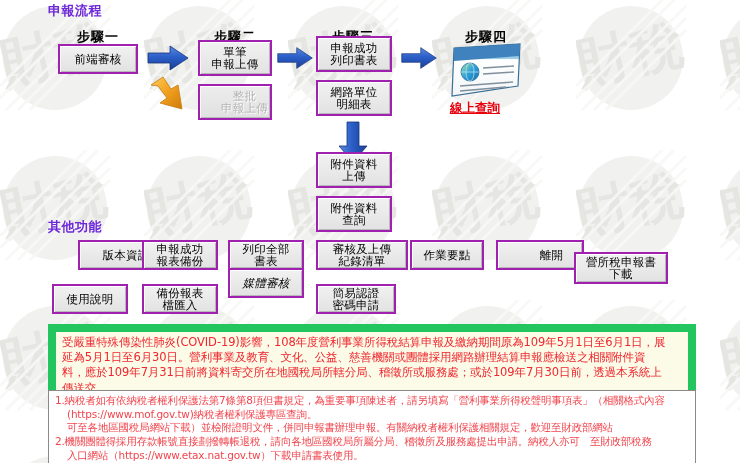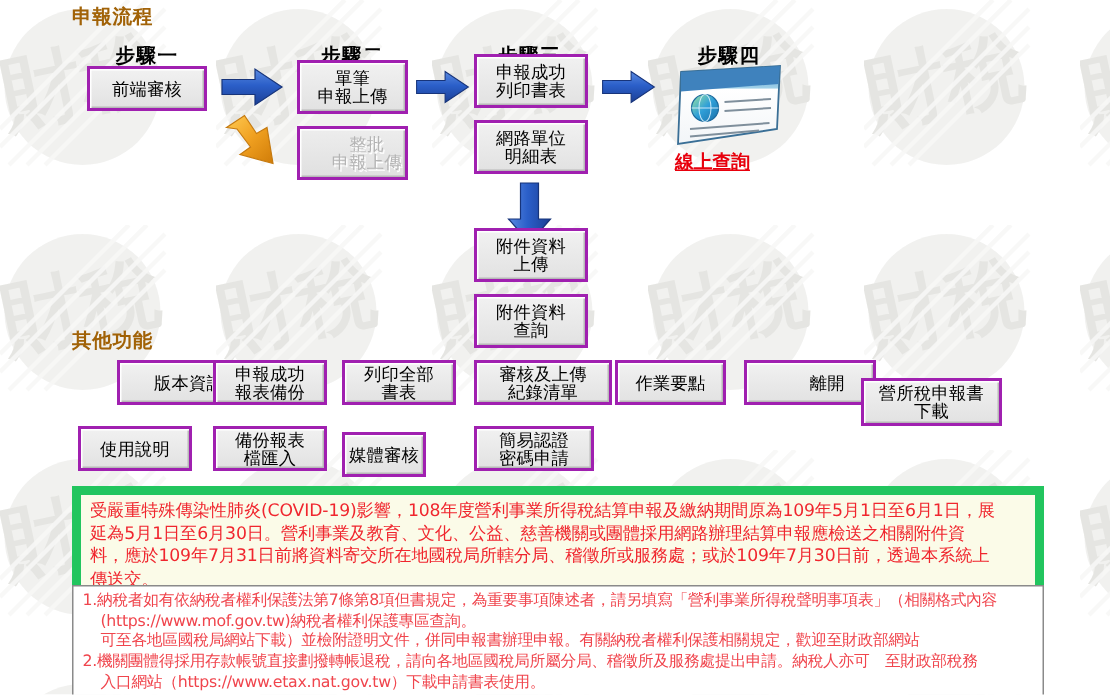--- a/index.html
+++ b/index.html
@@ -25,21 +25,21 @@
   #stage {
     position: absolute; inset: 0;
     z-index: 2;
   }
 
   
   .abs { position: absolute; }
 
   
   .sec-title {
-    color: #a16207;
+    color: #6d28d9;
     font-weight: bold;
     font-size: 13px;
     letter-spacing: 0.5px;
     white-space: nowrap;
   }
   .step-title {
     color: #000000;
     font-weight: bold;
     font-size: 13px;
     letter-spacing: 1px;
@@ -93,21 +93,21 @@
     position: absolute;
     color: #e8000d;
     font-size: 12px;
     white-space: nowrap;
     font-weight: normal;
   }
 
   
   #alert-box {
     position: absolute;
-    border: 6px solid #22c55e;
+    border: 8px solid #22c55e;
     background: #fbfbe8;
     color: #f0262e;
     font-size: 11.5px;
     line-height: 1.32;
     padding: 3px 5px 2px 6px;
     letter-spacing: -0.1px;
   }
   #alert-box .ln { display: block; white-space: nowrap; }
 
   
@@ -292,21 +292,21 @@
 下載</span>
   </div>
 
   <div class="btn" style="left:52px; top:284px; width:76px; height:30px;">
     <span class="lbl">使用說明</span>
   </div>
   <div class="btn" style="left:142px; top:284px; width:76px; height:30px;">
     <span class="lbl">備份報表
 檔匯入</span>
   </div>
-  <div class="btn" style="left:228px; top:288px; width:56px; height:30px;">
+  <div class="btn" style="left:228px; top:268px; width:76px; height:30px;font-style:italic;">
     <span class="lbl">媒體審核</span>
   </div>
   <div class="btn" style="left:316px; top:284px; width:80px; height:30px;">
     <span class="lbl">簡易認證
 密碼申請</span>
   </div>
 
 
   <div id="alert-box" style="left:48px; top:324px; width:648px;">
     <span class="ln">受嚴重特殊傳染性肺炎(COVID-19)影響，108年度營利事業所得稅結算申報及繳納期間原為109年5月1日至6月1日，展</span>

